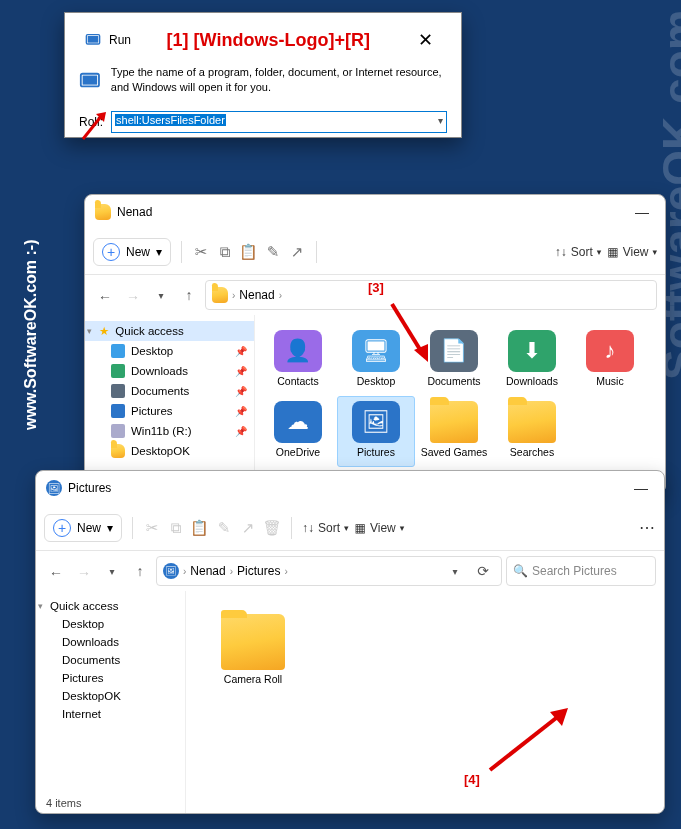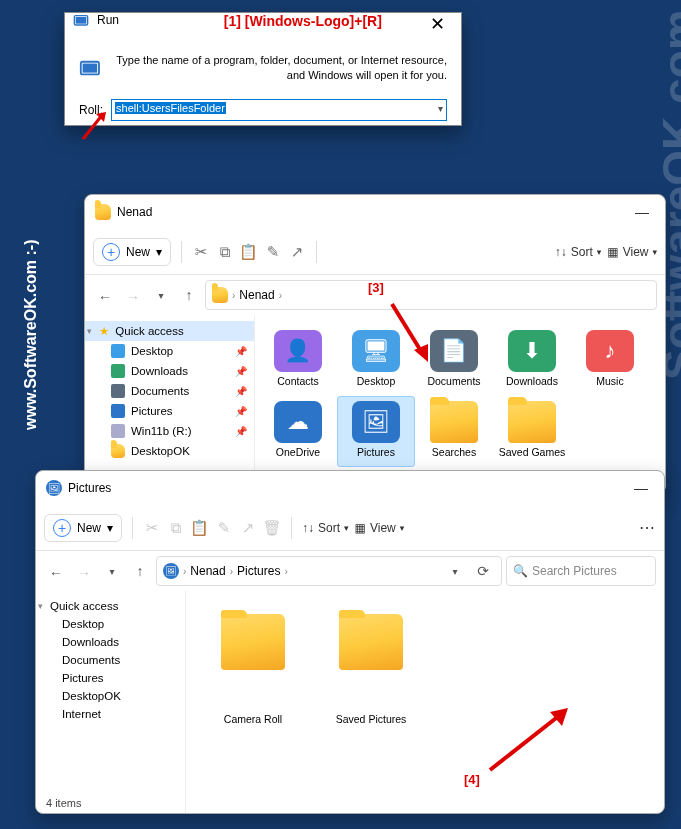--- a/index.html
+++ b/index.html
@@ -3,28 +3,28 @@
 <meta charset="utf-8">
 <style>
 * { box-sizing: border-box; margin: 0; padding: 0; font-family: "Segoe UI", sans-serif; }
 body { background: #153b6e; width: 681px; height: 829px; position: relative; overflow: hidden; }
 
 
 .vtext { position: absolute; color: #fff; font-size: 16px; font-weight: bold; transform: rotate(-90deg); transform-origin: left top; white-space: nowrap; }
 
 
 .run-dialog { position: absolute; left: 64px; top: 12px; width: 398px; background: #fff; border: 1px solid #888; box-shadow: 0 8px 20px rgba(0,0,0,0.4); }
-.run-title { display: flex; align-items: flex-start; height: 30px; padding: 0 8px; }
+.run-title { display: flex; align-items: center; height: 30px; padding: 0 20px; margin-top: 12px; }
 .run-title .icon-sm { width: 16px; height: 16px; }
 .run-title .t { padding-left: 8px; font-size: 12px; flex: 1; }
-.run-title .anno { color: #d00; font-weight: bold; font-size: 14px; }
+.run-title .anno { color: #d00; font-weight: bold; font-size: 18px; }
 .run-title .close { font-size: 18px; padding: 0 8px; cursor: pointer; }
 .run-body { padding: 10px 14px 4px 14px; }
 .run-body .row1 { display: flex; gap: 10px; }
-.run-body .desc { font-size: 11px; line-height: 1.35; text-align: right; }
+.run-body .desc { font-size: 11px; line-height: 1.35; }
 .run-body .row2 { display: flex; align-items: center; gap: 8px; margin-top: 14px; }
 .run-body .lbl { font-size: 12px; }
 .run-body .combo { flex: 1; position: relative; }
 .run-body input { width: 100%; height: 22px; font-size: 11px; padding: 0 20px 0 4px; border: 1px solid #0078d4; outline: none; }
 .run-body input.selected { background: #fff; }
 .run-body .sel { position: absolute; left: 4px; top: 3px; background: #0078d4; color: #fff; font-size: 11px; padding: 0 1px; white-space: nowrap; }
 .run-body .chev { position: absolute; right: 4px; top: 4px; font-size: 10px; color: #555; }
 .run-buttons { background: #f0f0f0; padding: 10px 14px; display: flex; justify-content: flex-end; gap: 8px; }
 .run-buttons button { width: 82px; height: 24px; font-size: 12px; background: #fff; border: 1px solid #aaa; border-radius: 3px; cursor: pointer; }
 
@@ -61,21 +61,21 @@
 .sb-item { display: flex; align-items: center; gap: 6px; padding: 3px 6px 3px 26px; font-size: 11.5px; position: relative; }
 .sb-item .exp { position: absolute; left: 10px; font-size: 9px; color: #888; }
 .sb-item .pin { color: #888; font-size: 10px; margin-left: auto; }
 .sb-item.hl { background: #d8eaff; }
 .sb-item .si { width: 14px; height: 14px; }
 
 .content { flex: 1; padding: 10px 4px; display: flex; flex-wrap: wrap; align-content: flex-start; overflow: hidden; }
 .folder { width: 78px; display: flex; flex-direction: column; align-items: center; text-align: center; font-size: 10.5px; padding: 4px 0 8px 0; border: 1px solid transparent; border-radius: 3px; }
 .folder .fi { width: 48px; height: 42px; margin-bottom: 3px; }
 .folder.sel { background: #cce8ff; border-color: #99d1ff; }
-.folder2 { width: 118px; gap: 40px; }
+.folder2 { width: 118px; }
 .folder2 .fi { width: 64px; height: 56px; }
 
 .status { position: absolute; bottom: 4px; left: 10px; font-size: 11px; color: #444; }
 
 
 .anno-red { position: absolute; color: #d00; font-weight: bold; font-size: 13px; }
 .arrow-svg { position: absolute; }
 
 
 .foldericon { width: 100%; height: 100%; background: linear-gradient(170deg,#ffd968 0%,#fecb3e 50%,#f5a623 100%); border-radius: 3px 6px 4px 4px; position: relative; }
@@ -231,27 +231,27 @@
           <span>OneDrive</span>
         </div>
       <div class="folder sel">
           <div class="fi specialicon pics-ico">🖼</div>
           <span>Pictures</span>
         </div>
       <div class="folder">
           <div class="fi">
             <div class="foldericon"></div>
           </div>
-          <span>Searches</span>
+          <span>Saved Games</span>
         </div>
       <div class="folder">
           <div class="fi">
             <div class="foldericon"></div>
           </div>
-          <span>Saved Games</span>
+          <span>Searches</span>
         </div>
     </div>
   </div>
 </div>
 <div class="anno-red" style="left:368px; top:280px;">[3]</div>
 <svg class="arrow-svg" style="left:384px; top:296px;" width="60" height="80">
     <path d="M8 8 L40 60" stroke="#d00" stroke-width="4" fill="none"></path>
     <path d="M30 54 L44 66 L44 48 Z" fill="#d00"></path>
   </svg>
 
@@ -326,26 +326,20 @@
           <span>Internet</span>
         </div>
     </div>
     <div class="content" style="padding:18px 8px;">
       <div class="folder folder2">
           <div class="fi">
             <div class="foldericon"></div>
           </div>
           <span>Camera Roll</span>
         </div>
-      <div class="folder folder2">
-          <div class="fi">
-            <div class="foldericon"></div>
-          </div>
-          <span>Saved Pictures</span>
-        </div>
     </div>
   </div>
   <div class="status">4 items</div>
 </div>
 <div class="anno-red" style="left:464px; top:772px;">[4]</div>
 <svg class="arrow-svg" style="left:480px; top:700px;" width="100" height="80">
     <path d="M10 70 L80 15" stroke="#d00" stroke-width="4" fill="none"></path>
     <path d="M70 12 L88 8 L82 26 Z" fill="#d00"></path>
   </svg>
 

